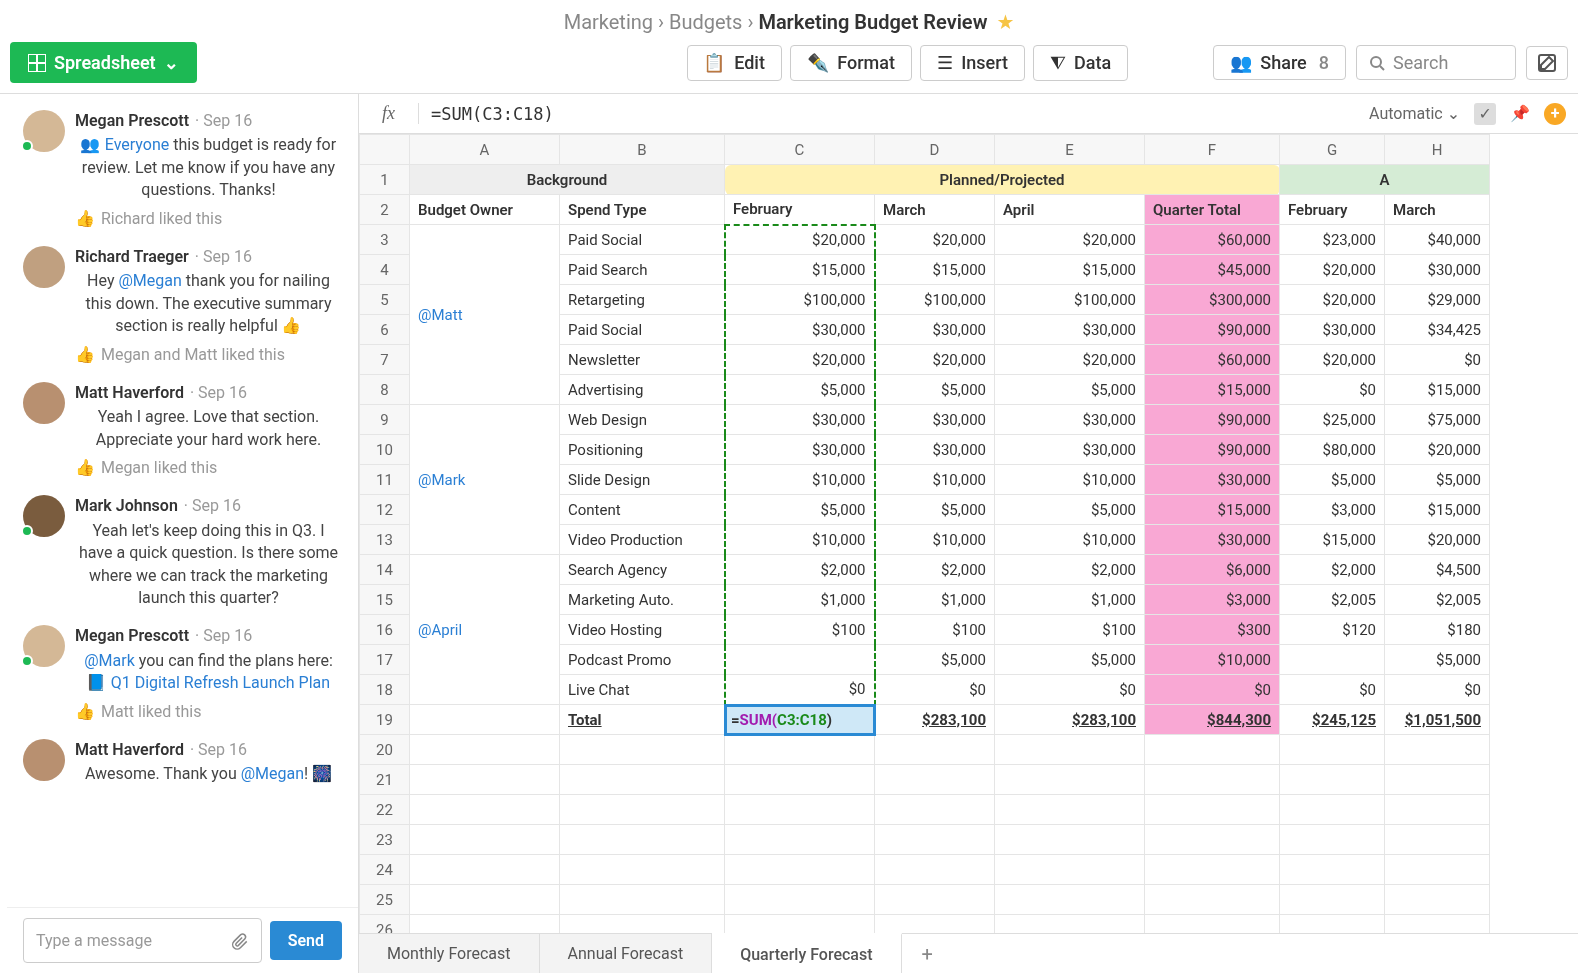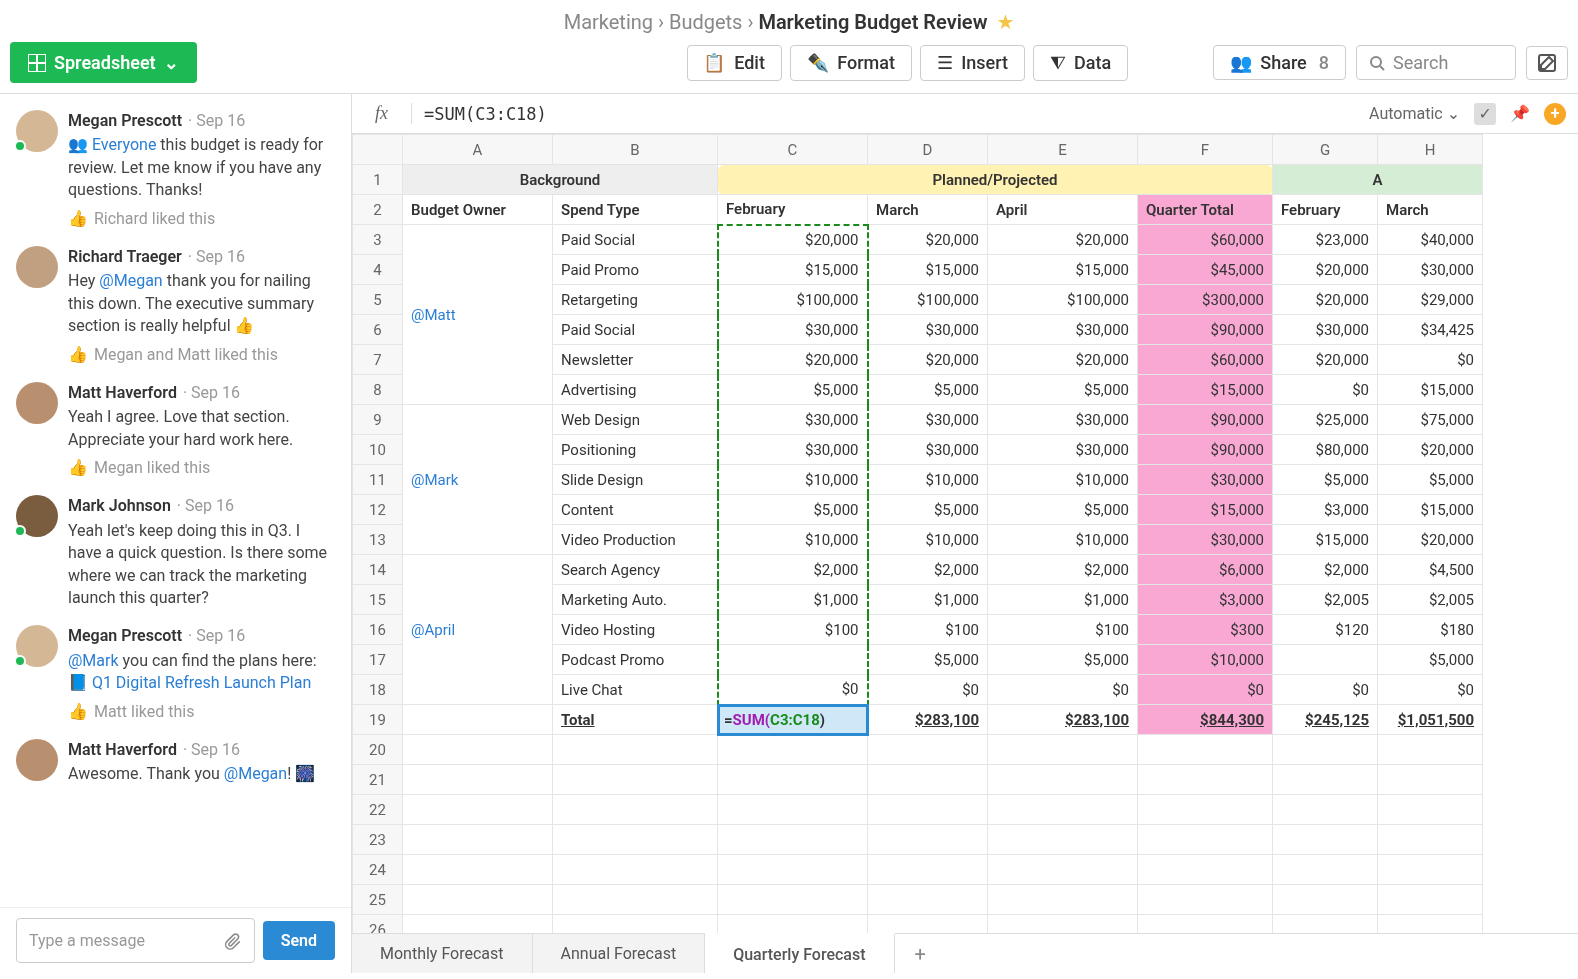--- a/index.html
+++ b/index.html
@@ -15,30 +15,30 @@
 .spreadsheet-btn { background: #1db954; color: #fff; border-radius: 4px; padding: 10px 18px; font-size: 18px; font-weight: 600; display: flex; align-items: center; gap: 8px; }
 .toolbar-center { display: flex; gap: 8px; margin-left: 490px; }
 .toolbar-right { margin-left: auto; display: flex; gap: 10px; align-items: center; }
 .tb-btn { border: 1px solid #ccc; border-radius: 4px; padding: 6px 16px; font-size: 18px; display: flex; align-items: center; gap: 8px; background: #fff; color: #333; font-weight: 500; }
 .share-count { color: #888; margin-left: 4px; }
 .search-box { border: 1px solid #ccc; border-radius: 4px; padding: 6px 12px; display: flex; align-items: center; gap: 8px; width: 160px; color: #888; font-size: 18px; }
 .new-btn { border: 1px solid #ccc; border-radius: 4px; padding: 6px 10px; }
 
 
 .main { display: flex; height: calc(100% - 100px); }
-.chat-panel { width: 352px; border-right: 1px solid #ddd; display: flex; flex-direction: column; }
+.chat-panel { width: 352px; border-right: 1px solid #ddd; display: flex; flex-direction: column; margin-left: 7px; }
 .chat-scroll { flex: 1; overflow: hidden; padding: 8px 0; }
 .chat-msg { display: flex; gap: 10px; padding: 8px 16px; }
 .avatar { width: 42px; height: 42px; border-radius: 50%; flex-shrink: 0; position: relative; }
 .presence { position: absolute; bottom: 0; left: -2px; width: 12px; height: 12px; background: #1db954; border-radius: 50%; border: 2px solid #fff; }
 .msg-body { flex: 1; font-size: 16px; line-height: 1.4; }
 .msg-header { margin-bottom: 2px; }
 .msg-author { font-weight: 600; color: #333; }
 .msg-date { color: #999; margin-left: 6px; }
-.msg-text { color: #444; }
+.msg-text { color: #444; text-align: center; }
 .mention { color: #2a7fd4; }
 .link { color: #2a7fd4; }
 .reactions { margin-top: 6px; color: #999; display:flex; align-items:center; gap:6px; }
 .chat-input-row { display: flex; gap: 8px; padding: 10px 16px; border-top: 1px solid #eee; align-items:center; }
 .chat-input { flex: 1; border: 1px solid #ccc; border-radius: 4px; padding: 12px 12px; font-size: 16px; display:flex; align-items:center; justify-content:space-between; color:#999; }
 .send-btn { background: #2a8ad4; color: #fff; border-radius: 4px; padding: 10px 18px; font-size: 16px; font-weight:600; }
 
 
 .sheet-panel { flex: 1; display: flex; flex-direction: column; overflow:hidden; }
 .formula-bar { display: flex; align-items: center; border-bottom: 1px solid #ddd; height: 40px; }
@@ -283,21 +283,21 @@
               <td class="cell-text">Paid Social</td>
               <td class="cell-num dash-top dash-lr">$20,000</td>
               <td class="cell-num">$20,000</td>
               <td class="cell-num">$20,000</td>
               <td class="cell-num quarter-col">$60,000</td>
               <td class="cell-num">$23,000</td>
               <td class="cell-num">$40,000</td>
             </tr>
             <tr>
               <th class="rowhead">4</th>
-              <td class="cell-text">Paid Promo</td>
+              <td class="cell-text">Paid Search</td>
               <td class="cell-num dash-lr">$15,000</td>
               <td class="cell-num">$15,000</td>
               <td class="cell-num">$15,000</td>
               <td class="cell-num quarter-col">$45,000</td>
               <td class="cell-num">$20,000</td>
               <td class="cell-num">$30,000</td>
             </tr>
             <tr>
               <th class="rowhead">5</th>
               <td class="cell-text">Retargeting</td>

